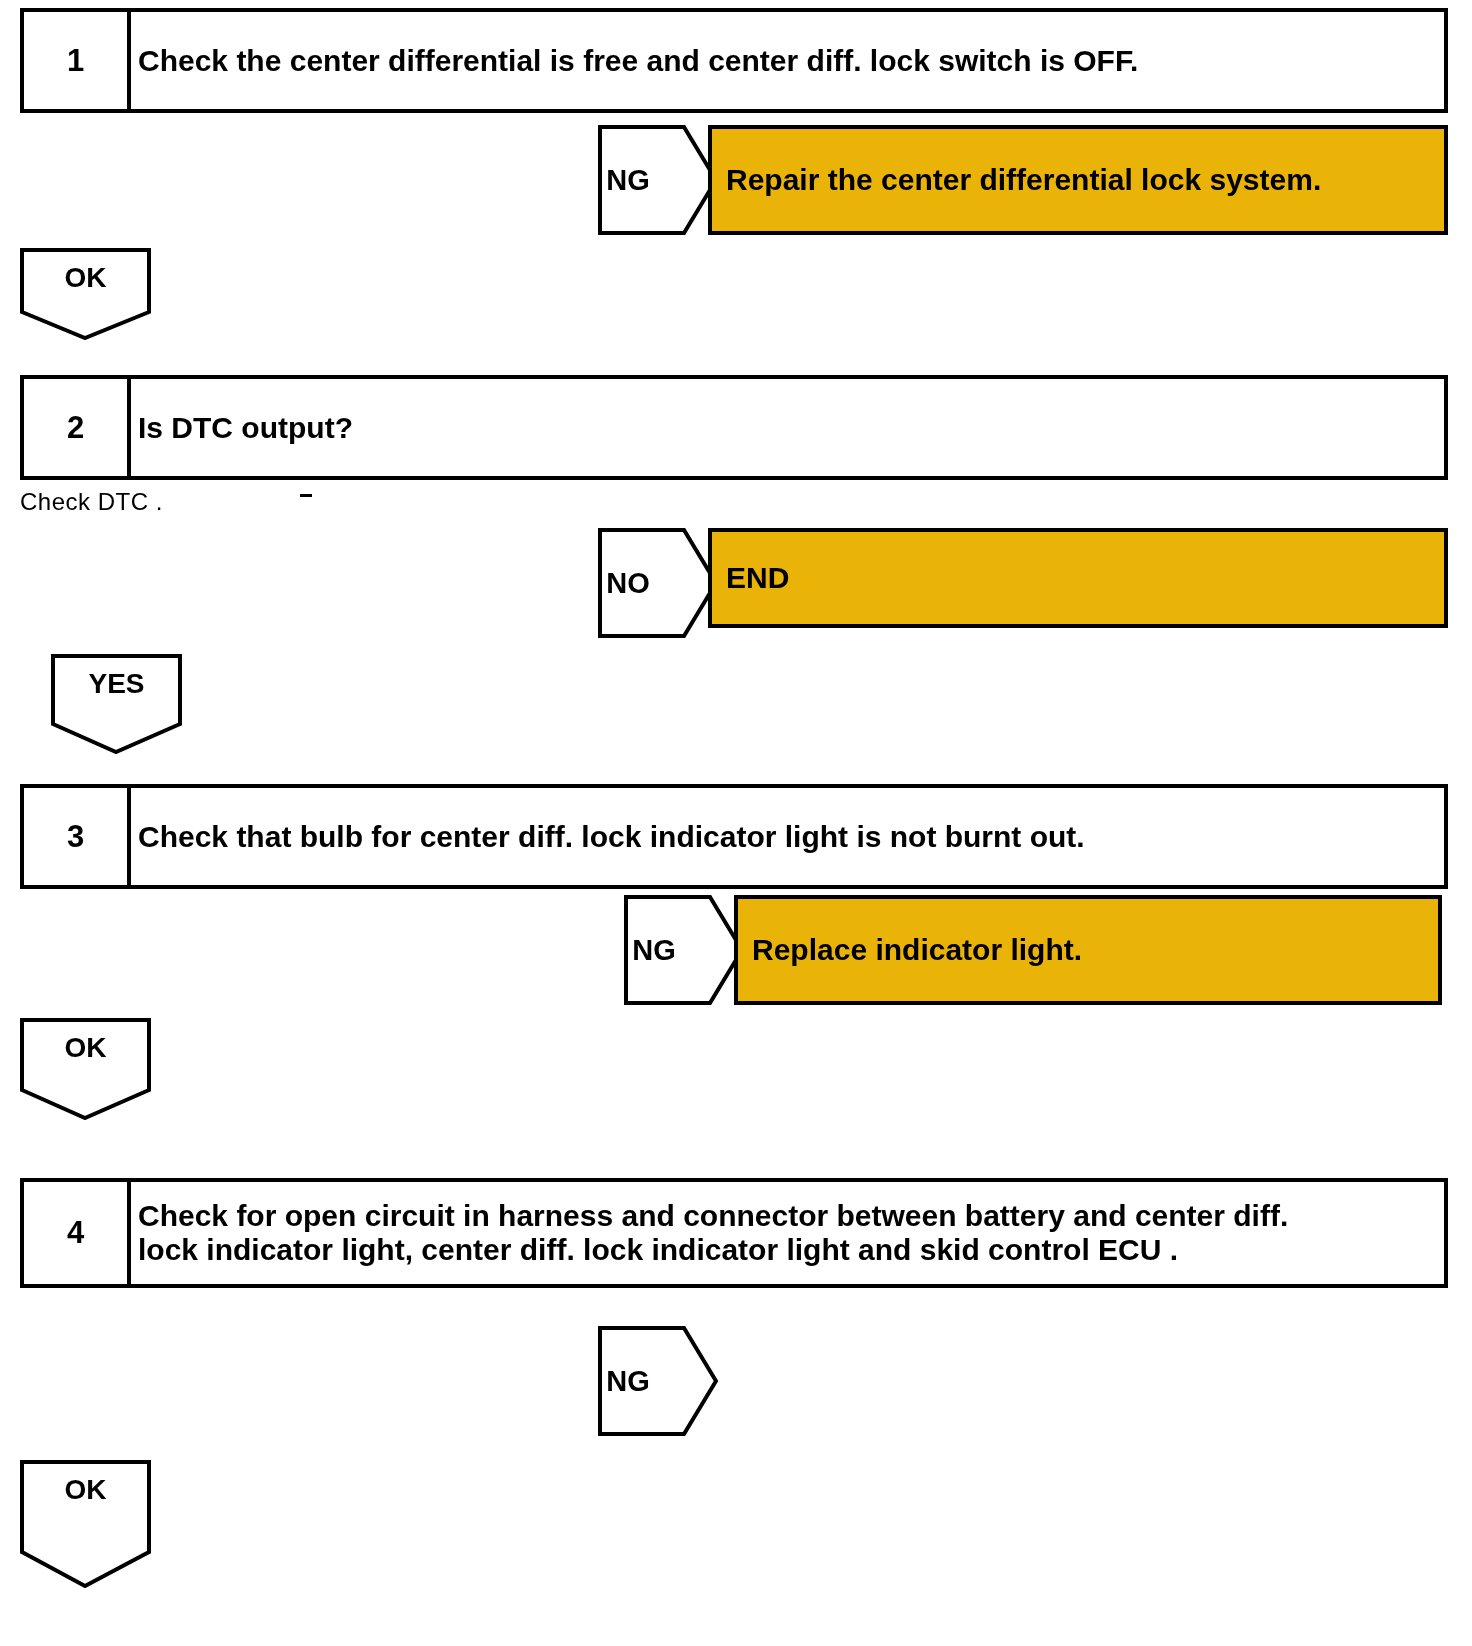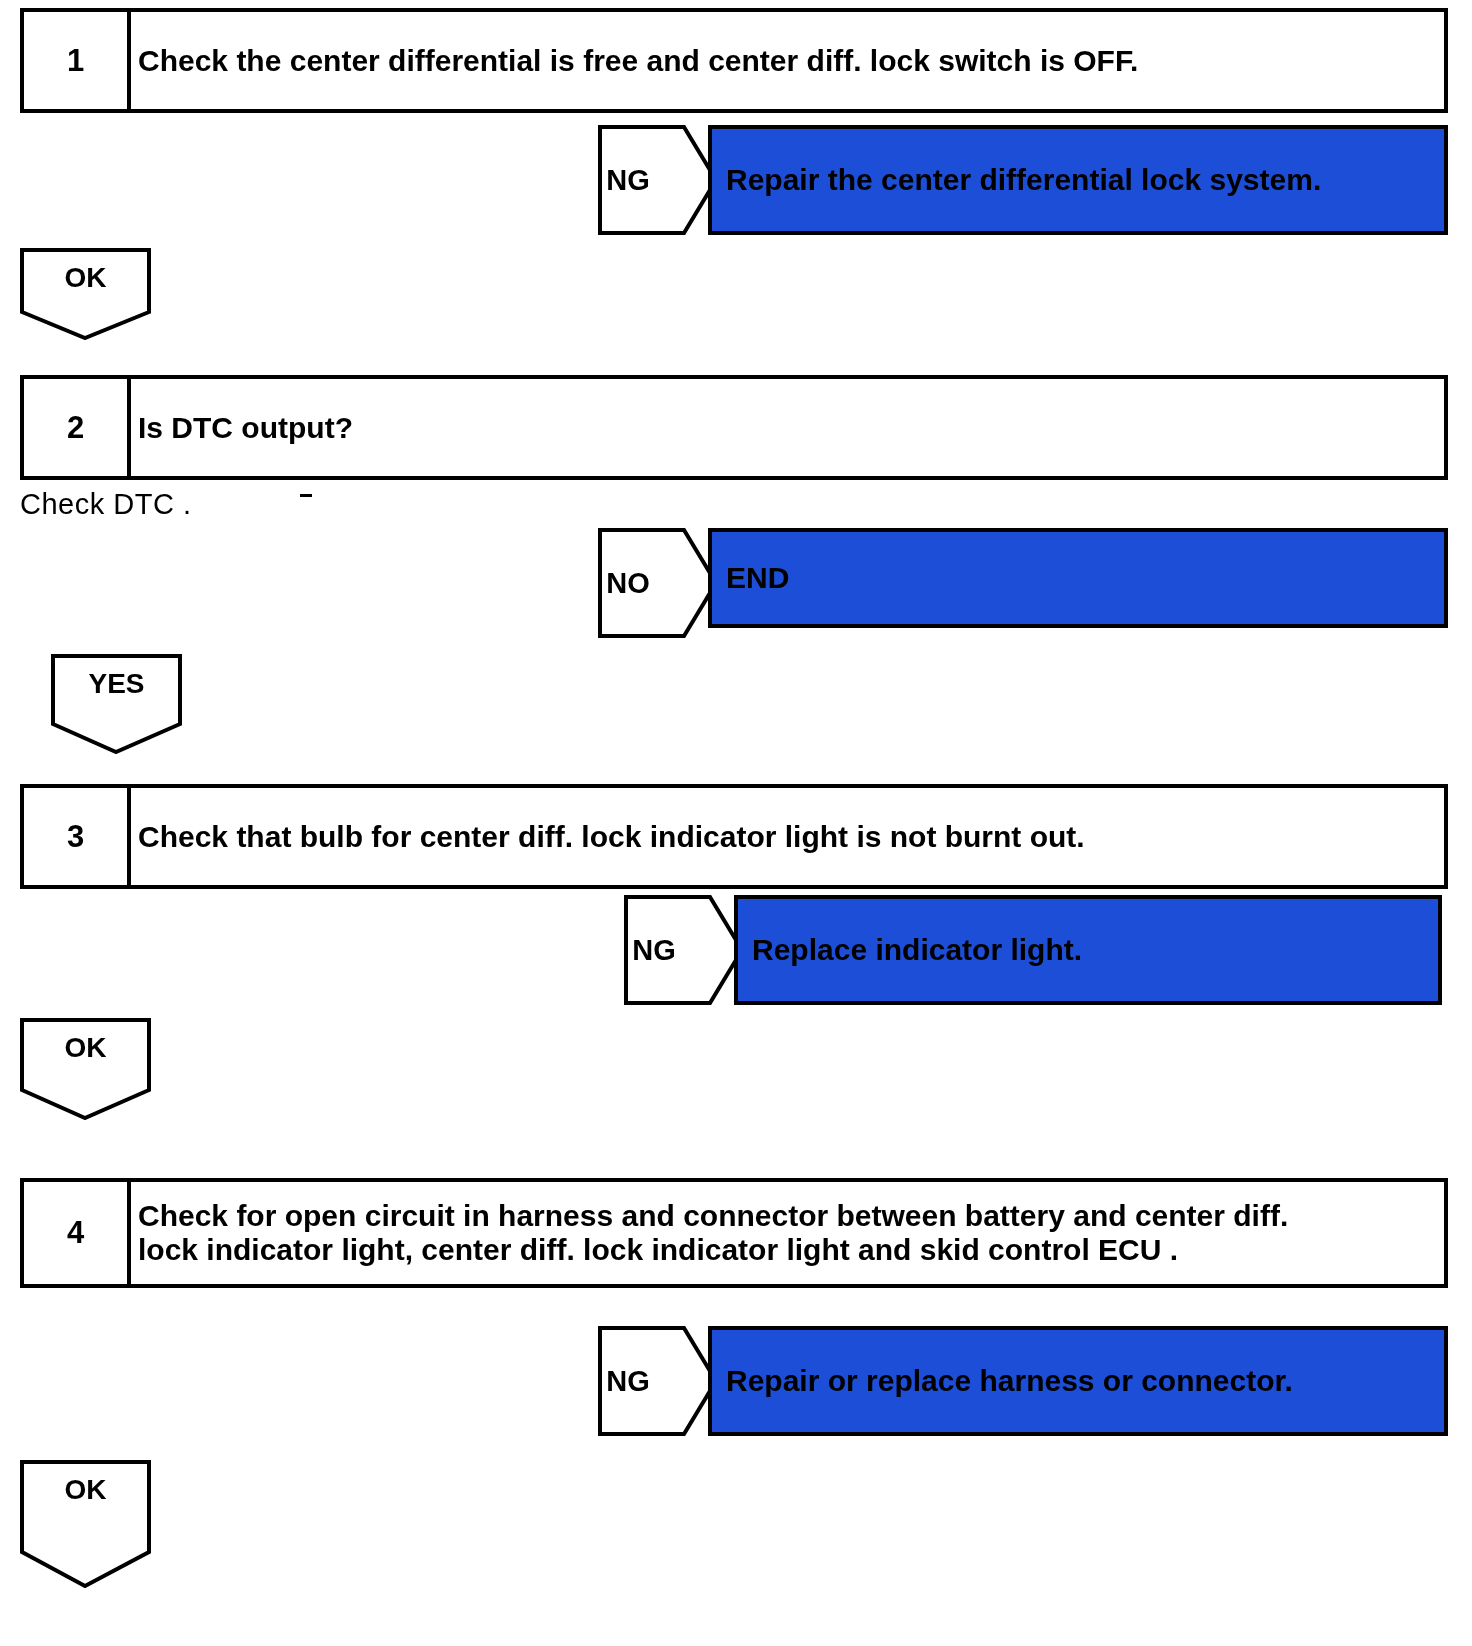--- a/index.html
+++ b/index.html
@@ -53,21 +53,21 @@
     line-height: 1.12;
     font-stretch: condensed;
   }
   .step-text .line { white-space: nowrap; }
 
   
   .result-box {
     position: absolute;
     box-sizing: border-box;
     border: 4px solid #000;
-    background: #1d4ed8;
+    background: #eab308;
     display: flex;
     align-items: center;
     padding-left: 14px;
     font-weight: bold;
     font-size: 30px;
     font-stretch: condensed;
   }
 
   
   .tag-right {
@@ -105,21 +105,21 @@
     display: flex;
     align-items: center;
     justify-content: center;
     font-weight: bold;
     font-size: 28px;
   }
 
   
   .note {
     position: absolute;
-    font-size: 29px;
+    font-size: 24px;
     font-weight: normal;
     white-space: nowrap;
     letter-spacing: 0.5px;
   }
   .speck {
     position: absolute;
     background: #000;
   }
 </style>
 </head>
@@ -209,23 +209,20 @@
       <span class="line">lock indicator light, center diff. lock indicator light and skid control ECU .</span>
     </div>
   </div>
 
   <div class="tag-right" style="left:586px; top:1326px; width:120px; height:110px;">
     <svg width="120" height="110" viewBox="0 0 120 110">
       <polygon points="2,2 86,2 118,55 86,108 2,108" fill="#ffffff" stroke="#000000" stroke-width="4"></polygon>
     </svg>
     <div class="tag-label">NG</div>
   </div>
-  <div class="result-box" style="left:708px; top:1326px; width:740px; height:110px;">
-    <span>Repair or replace harness or connector.</span>
-  </div>
 
   <div class="tag-down" style="left:20px; top:1460px; width:131px; height:128px;">
     <svg width="131" height="128" viewBox="0 0 131 128">
       <polygon points="2,2 129,2 129,92 65,126 2,92" fill="#ffffff" stroke="#000000" stroke-width="4"></polygon>
     </svg>
     <div class="tag-label">OK</div>
   </div>
 
 </div>
 

